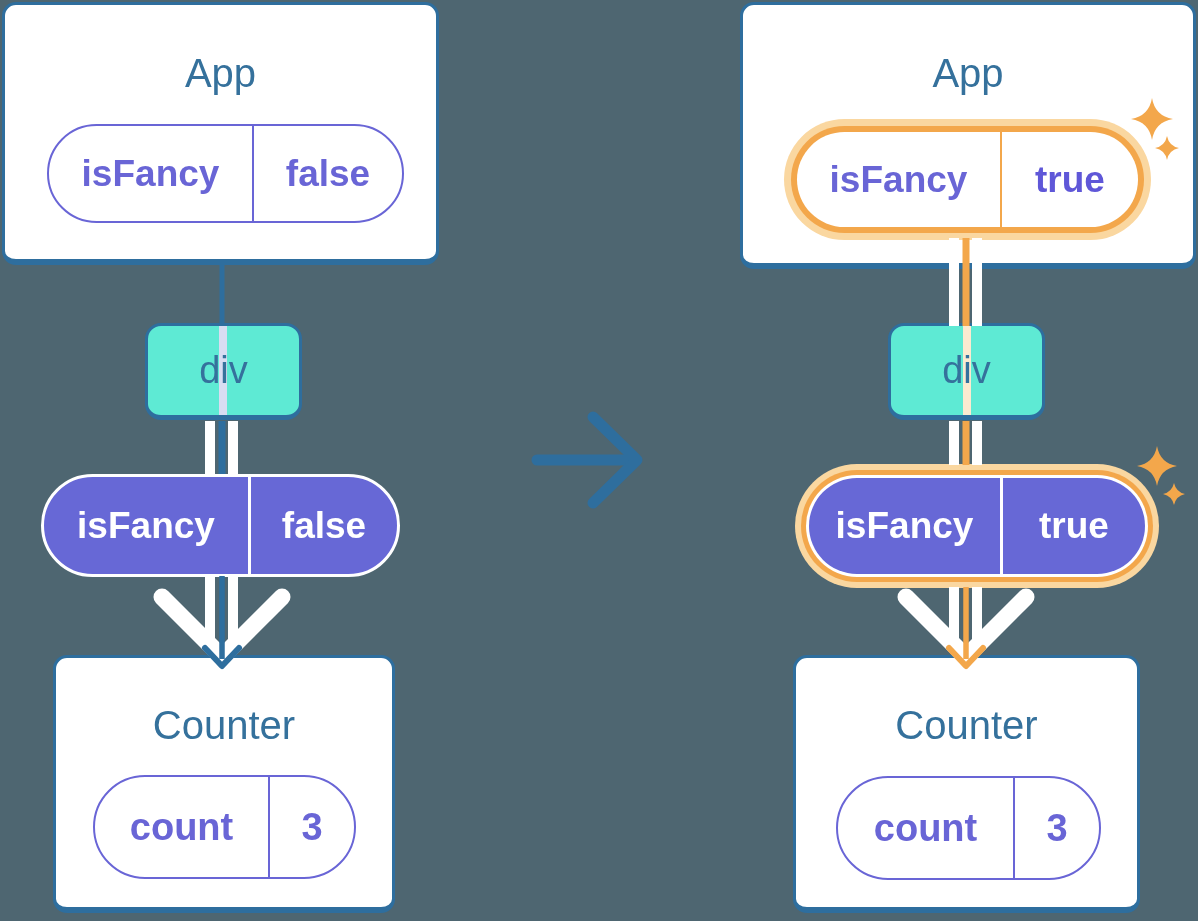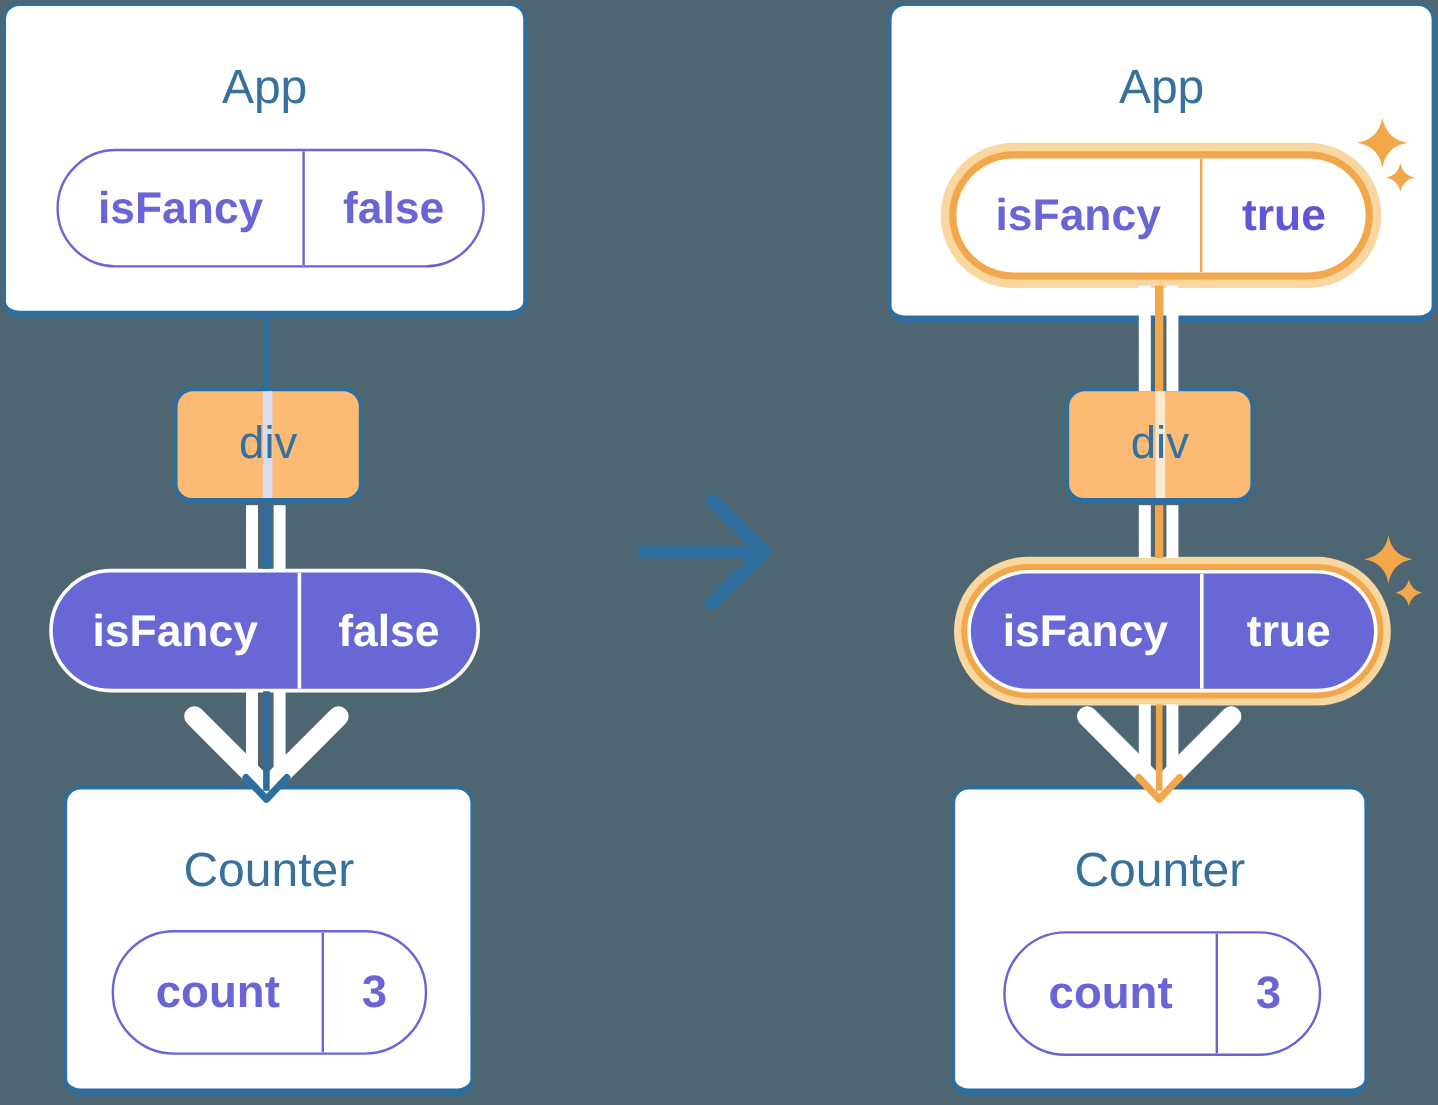--- a/index.html
+++ b/index.html
@@ -13,21 +13,21 @@
     border:3px solid #2E6E9E; border-bottom-width:6px; border-radius:14px;
   }
   .card-title {
     position:absolute; left:0; right:0; text-align:center;
     font-size:40px; line-height:1; font-weight:500; color:#35719C;
   }
   .node-label {
     position:relative; z-index:2; font-size:38px; font-weight:500; color:#35719C;
   }
   .div-box {
-    position:absolute; box-sizing:border-box; background:#fdba74;
+    position:absolute; box-sizing:border-box; background:#5eead4;
     border:3px solid #2E6E9E; border-bottom-width:5px; border-radius:16px;
     display:flex; align-items:center; justify-content:center;
   }
   .thread {
     position:absolute; top:0; bottom:0; width:8px; z-index:1;
   }
   .light-pill {
     position:absolute; box-sizing:border-box; background:#fff;
     border:2.5px solid #6965D6; border-radius:999px;
     display:flex; overflow:hidden; color:#6965D6; font-size:37px;

